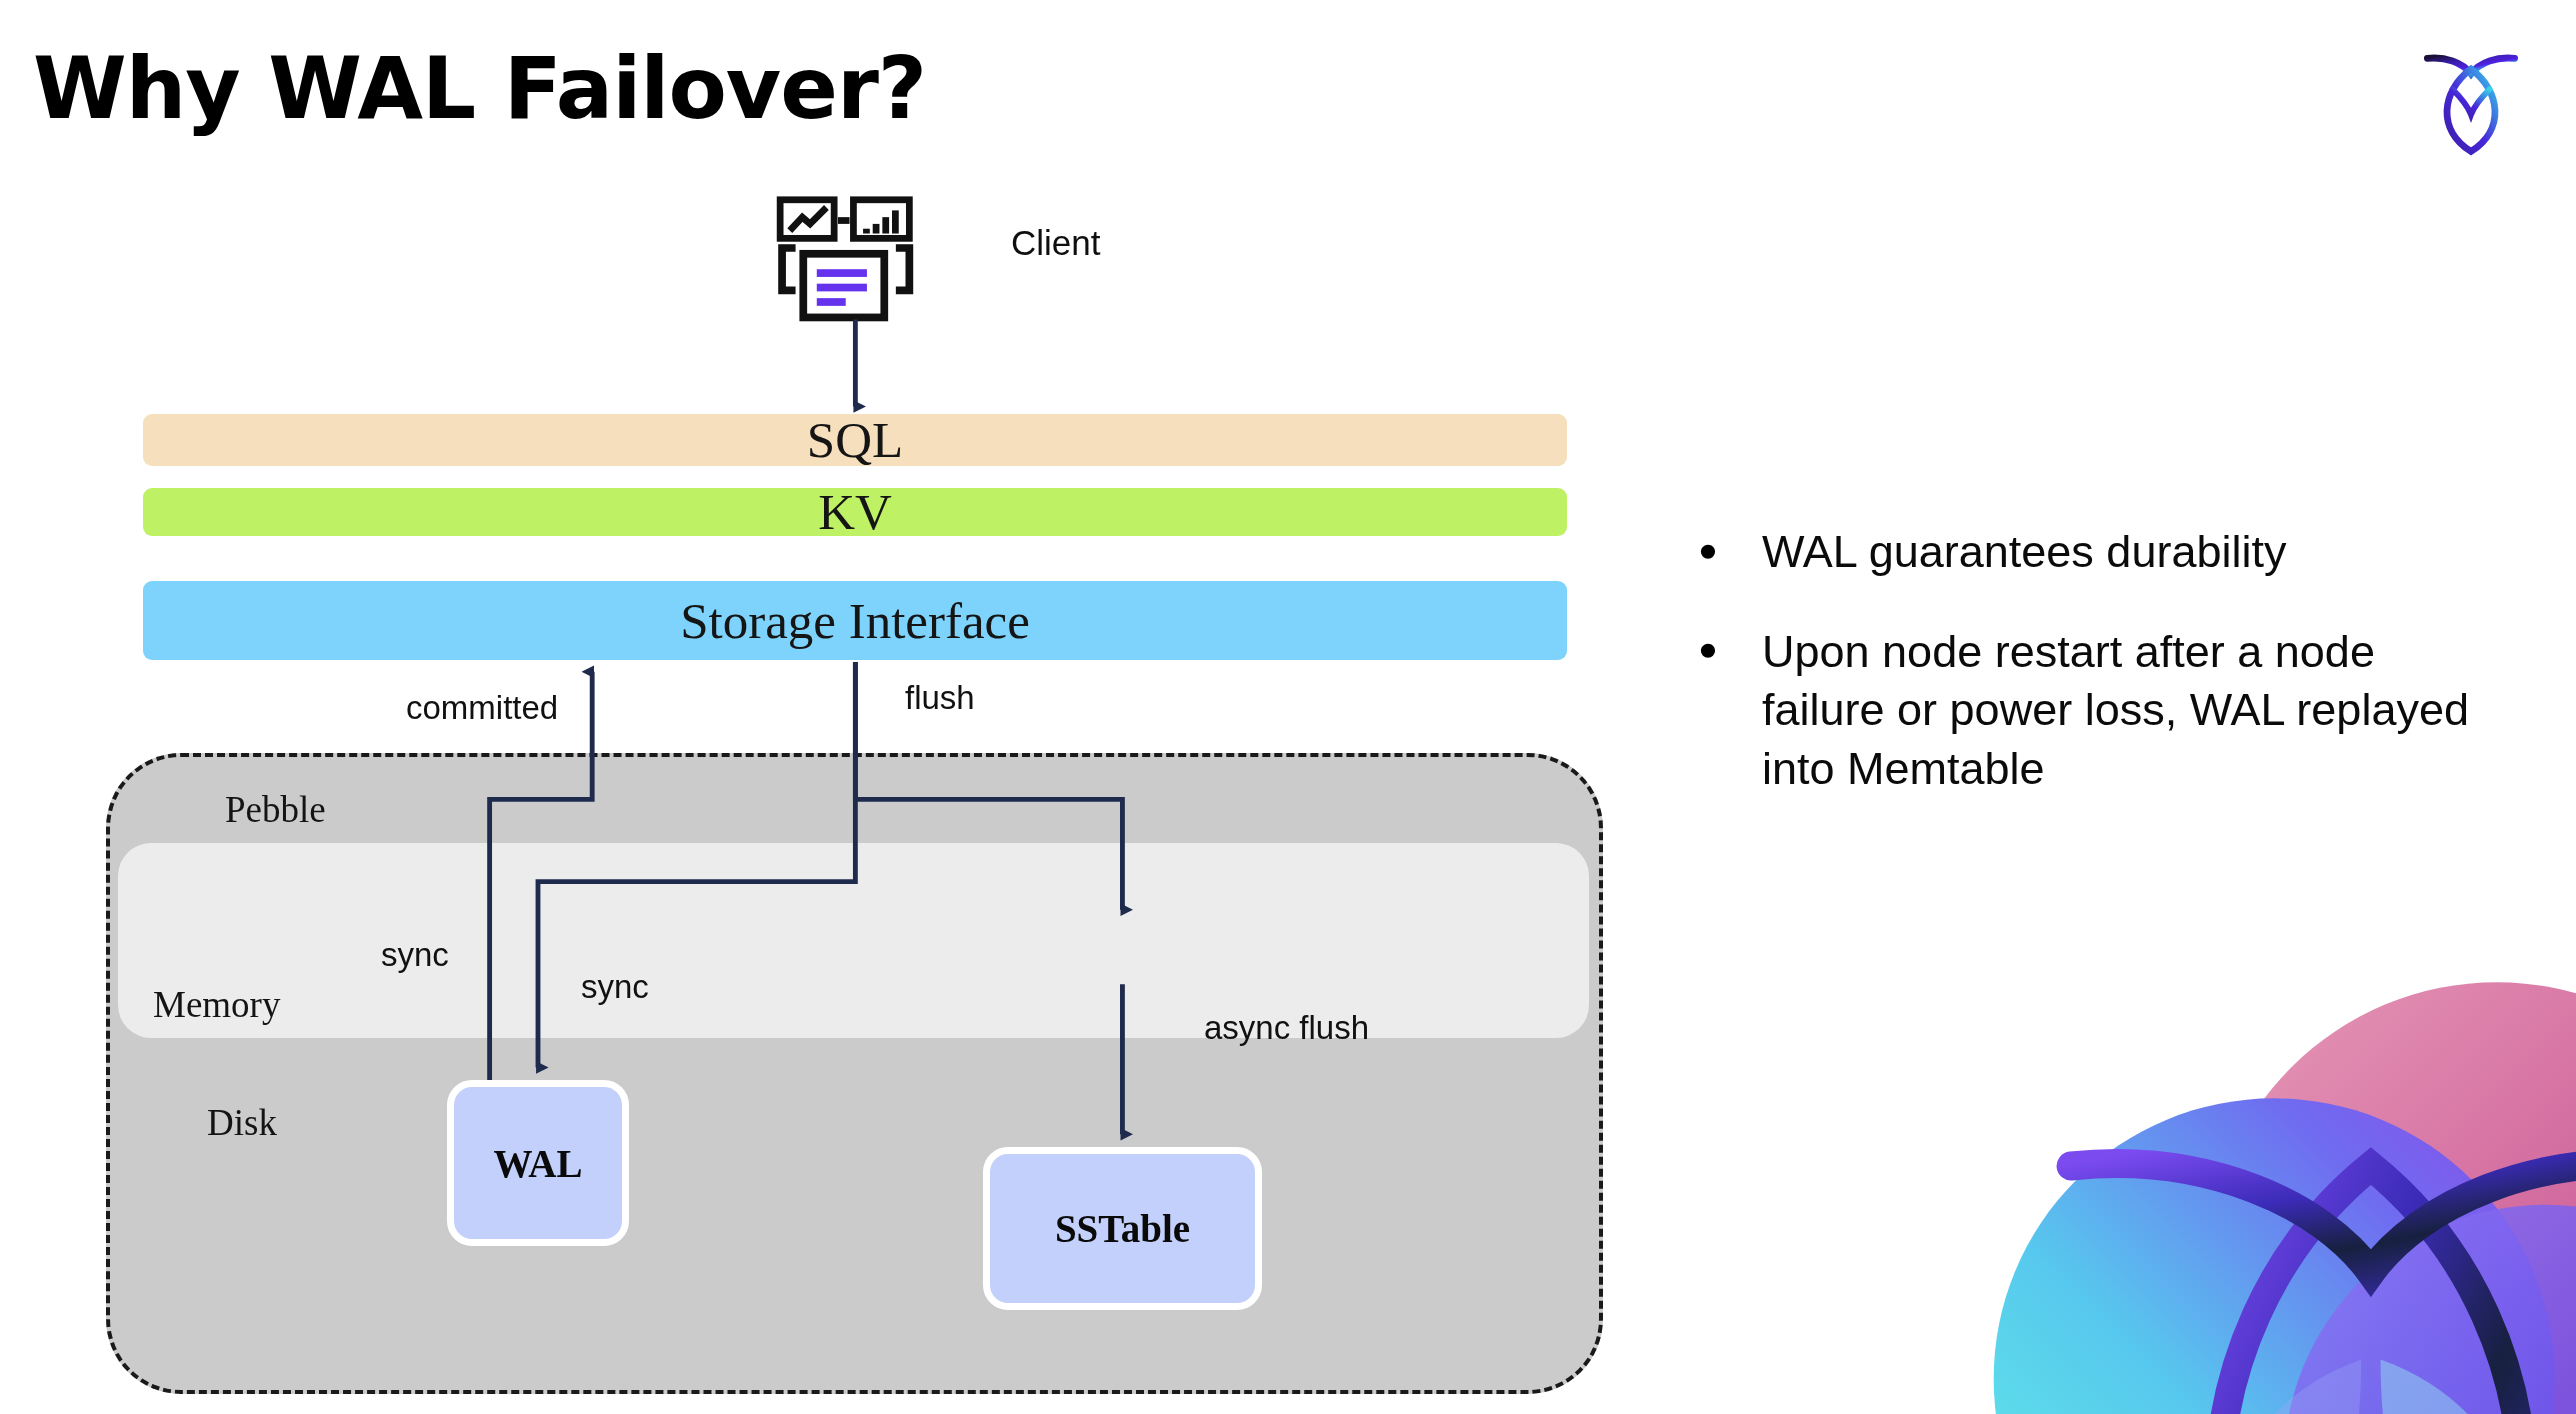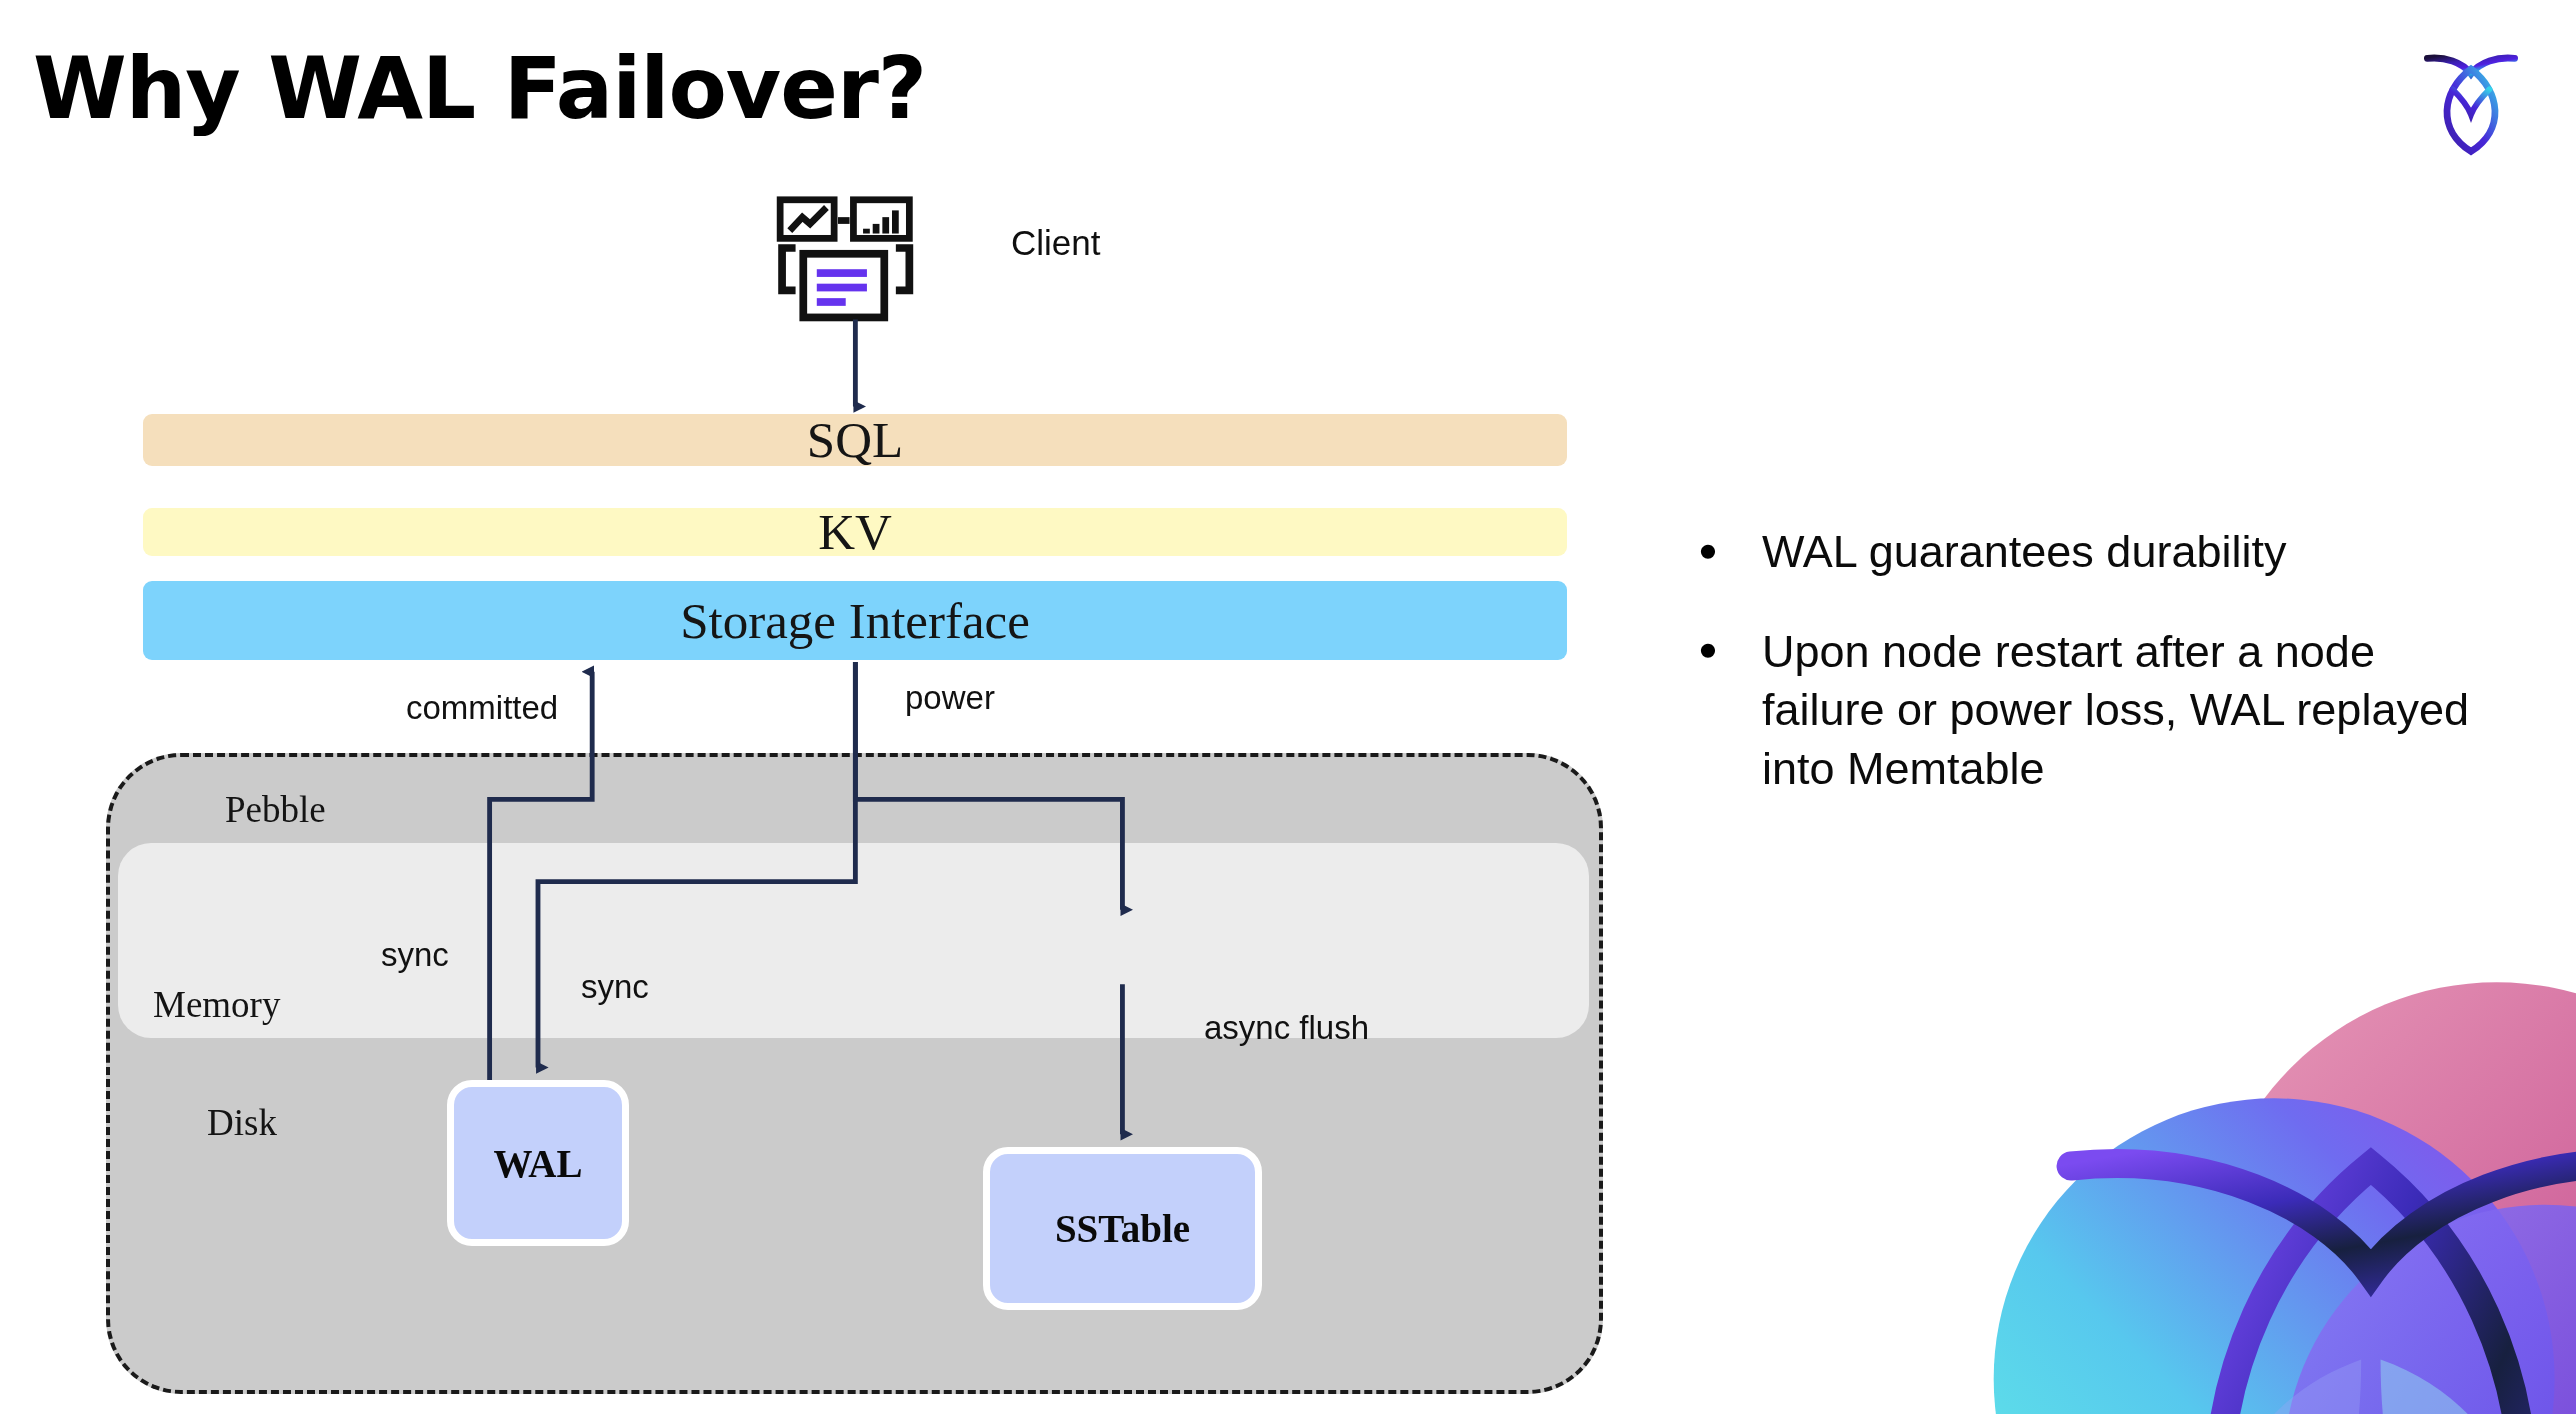--- a/index.html
+++ b/index.html
@@ -83,21 +83,21 @@
     width: 1424px;
     border-radius: 9px;
     display: flex;
     align-items: center;
     justify-content: center;
     font-family: "Liberation Serif", serif;
     font-size: 51px;
     color: #151515;
   }
   #layer-sql  { top: 414px; height: 52px; background: #f5dfbc; }
-  #layer-kv   { top: 508px; height: 48px; background: #fef9c3; }
+  #layer-kv   { top: 488px; height: 48px; background: #bef264; }
   #layer-si   { top: 581px; height: 79px; background: #7dd3fc; }
 
   
   #pebble-container {
     position: absolute;
     left: 106px;
     top: 753px;
     width: 1497px;
     height: 641px;
     background: #cbcbcb;
@@ -337,21 +337,21 @@
       <path d="M506 1135 L506 826 L612 826 L612 694" marker-end="url(#arrowUp)"></path>
 
       <path d="M1160 1017 L1160 1172" marker-end="url(#arrowDown)"></path>
     </g>
   </svg>
 
   <div id="node-wal" class="node-box">WAL</div>
   <div id="node-sstable" class="node-box">SSTable</div>
 
   <div id="lbl-committed" class="edge-label">committed</div>
-  <div id="lbl-commit" class="edge-label">power</div>
+  <div id="lbl-commit" class="edge-label">flush</div>
   <div id="lbl-sync-a" class="edge-label">sync</div>
   <div id="lbl-sync-b" class="edge-label">sync</div>
   <div id="lbl-asyncflush" class="edge-label">async flush</div>
 </div>
 
 <div id="bullets">
   <div class="bullet-row">
     <div class="bullet-dot">●</div>
     <div class="bullet-text">WAL guarantees durability</div>
   </div>

